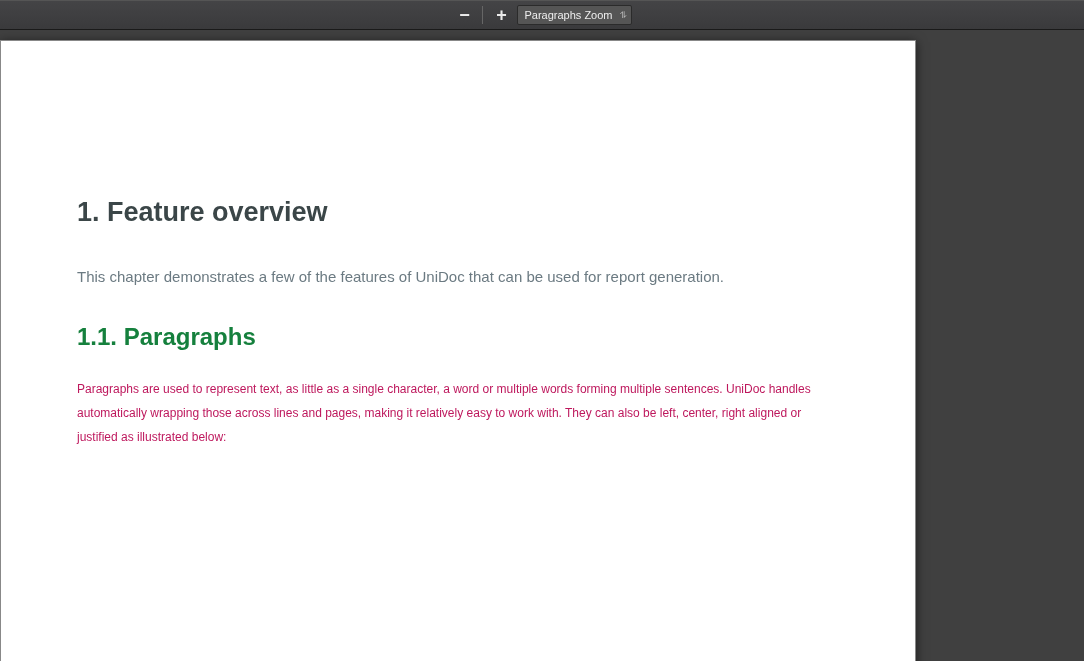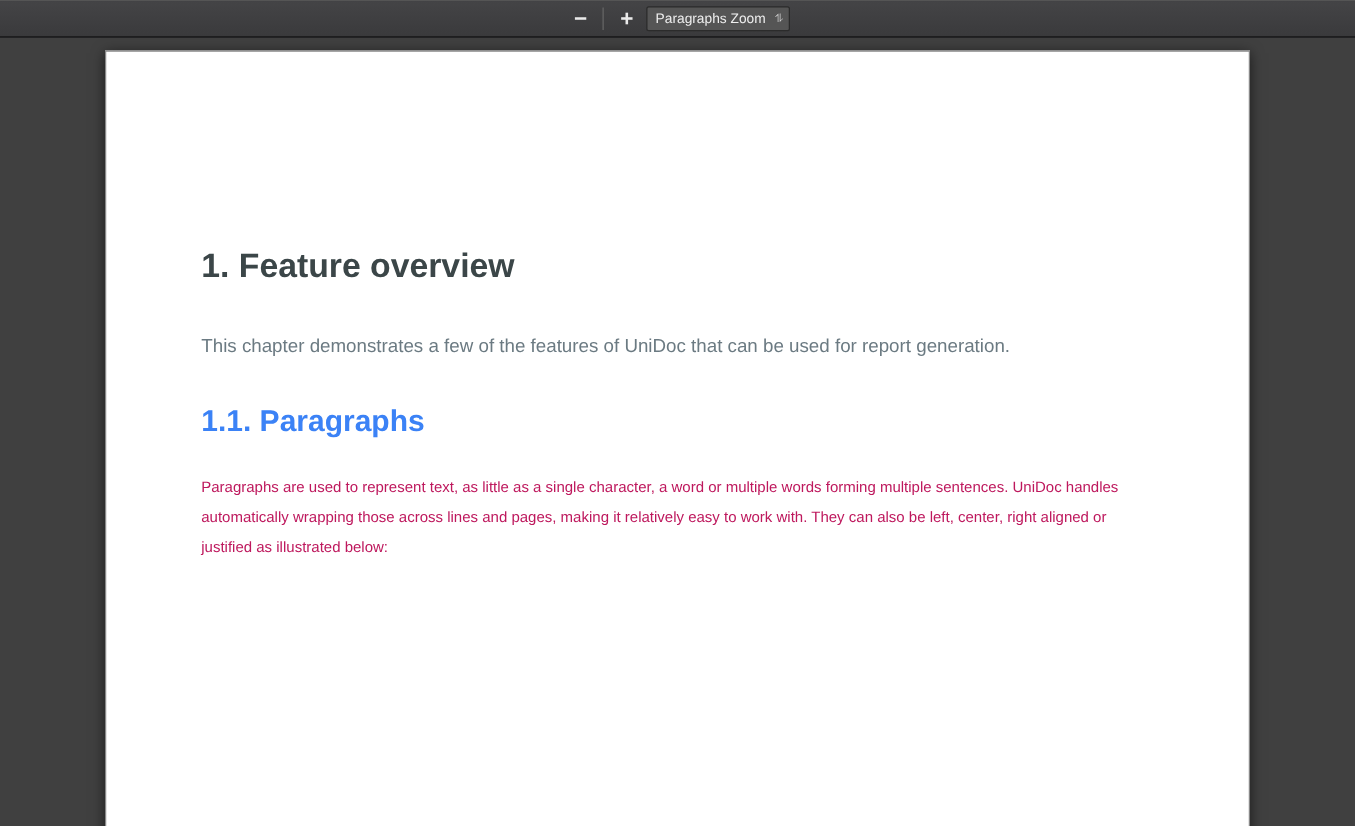--- a/index.html
+++ b/index.html
@@ -61,21 +61,20 @@
     transform: translateY(-50%);
     font-size: 9px;
     color: #ddd;
     line-height: 1;
   }
   .viewer {
     height: calc(100% - 30px);
     overflow: auto;
     background: #404040;
     display: flex;
-    justify-content: center;
     padding-top: 10px;
   }
   .page {
     background: #fff;
     width: 916px;
     min-height: 1180px;
     box-shadow: 0 2px 10px rgba(0,0,0,0.6);
     border: 1px solid #888;
     padding: 156px 76px 40px 76px;
   }
@@ -87,21 +86,21 @@
   }
   .intro {
     font-size: 15px;
     color: #6b7a82;
     margin-bottom: 38px;
     margin-top: 40px;
   }
   .h2 {
     font-size: 24px;
     font-weight: 700;
-    color: #3b82f6;
+    color: #15803d;
     margin-bottom: 26px;
   }
   .body-p {
     font-size: 12px;
     color: #be185d;
     line-height: 2.0;
   }
 </style>
 </head>
 <body>

